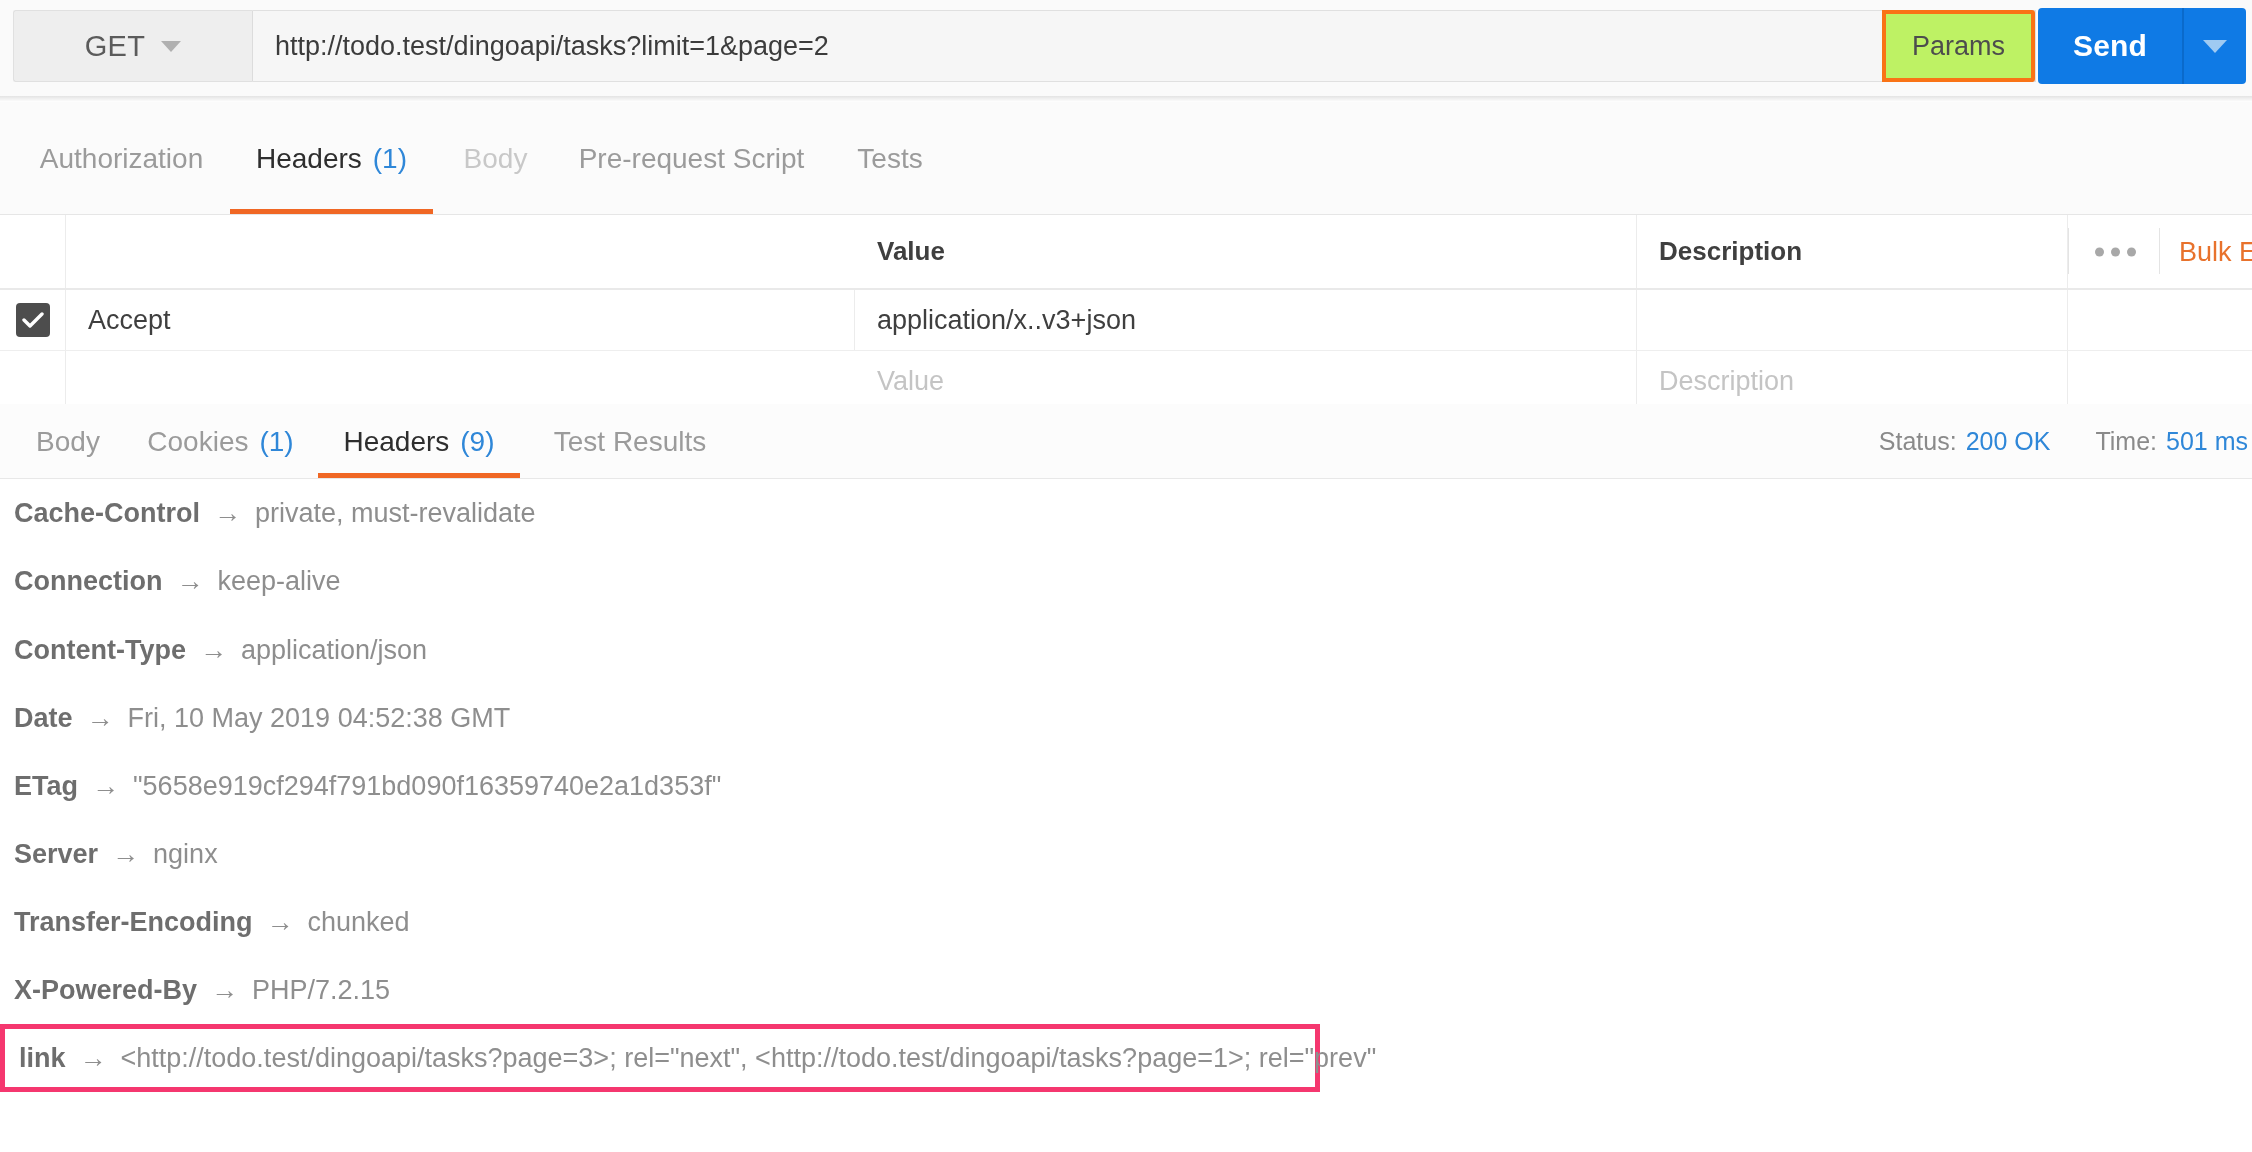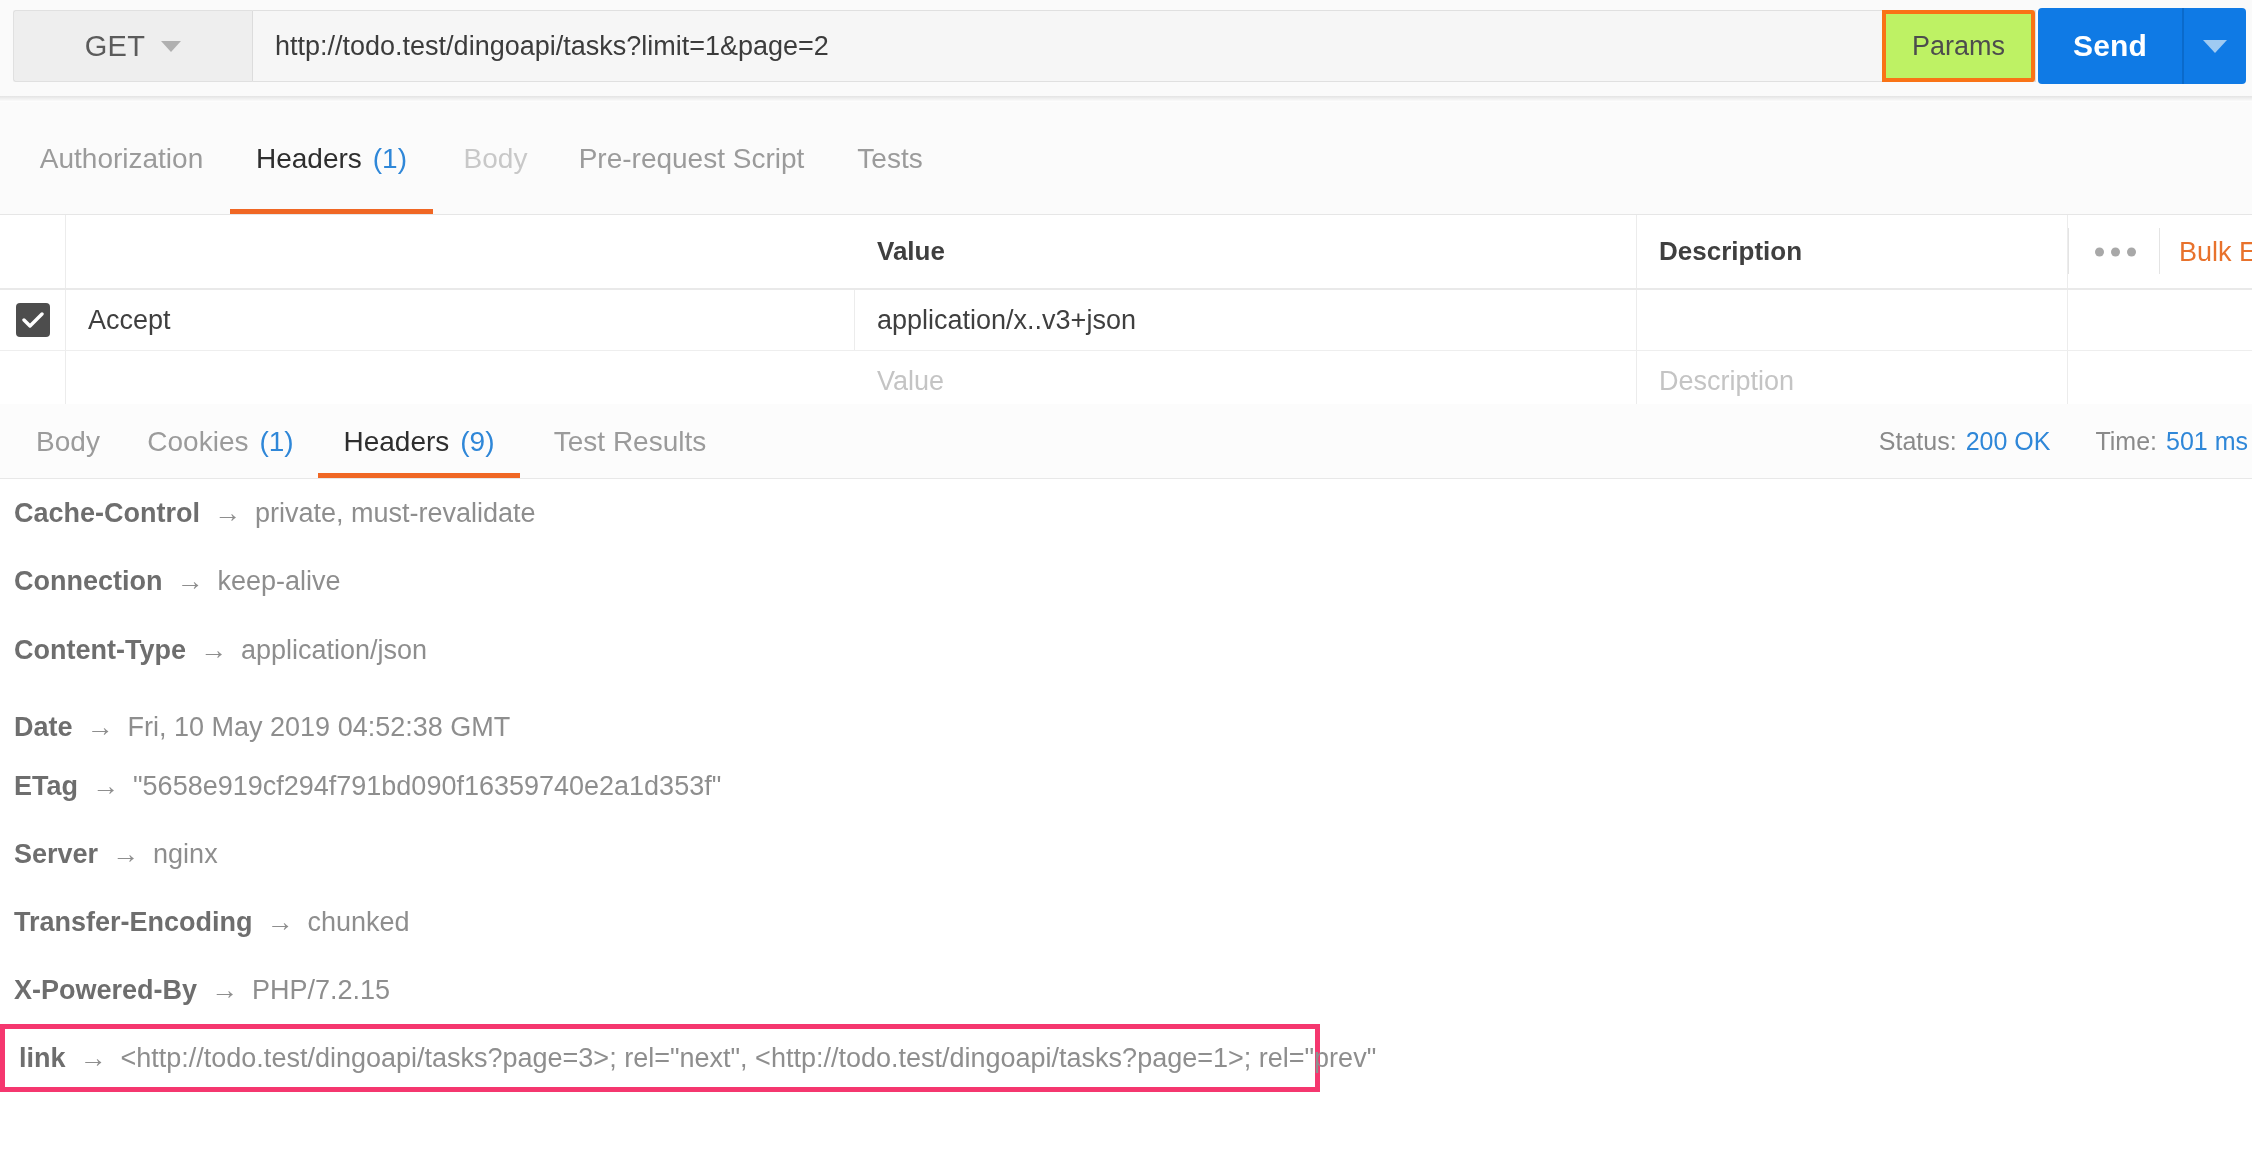--- a/index.html
+++ b/index.html
@@ -363,21 +363,21 @@
       <div class="rhrow" style="top: 68px;">
         <span class="rh-key">Connection</span>
         <span class="rh-arrow">→</span>
         <span class="rh-val">keep-alive</span>
       </div>
       <div class="rhrow" style="top: 137px;">
         <span class="rh-key">Content-Type</span>
         <span class="rh-arrow">→</span>
         <span class="rh-val">application/json</span>
       </div>
-      <div class="rhrow" style="top: 214px;">
+      <div class="rhrow" style="top: 205px;">
         <span class="rh-key">Date</span>
         <span class="rh-arrow">→</span>
         <span class="rh-val">Fri, 10 May 2019 04:52:38 GMT</span>
       </div>
       <div class="rhrow" style="top: 273px;">
         <span class="rh-key">ETag</span>
         <span class="rh-arrow">→</span>
         <span class="rh-val">"5658e919cf294f791bd090f16359740e2a1d353f"</span>
       </div>
       <div class="rhrow" style="top: 341px;">

